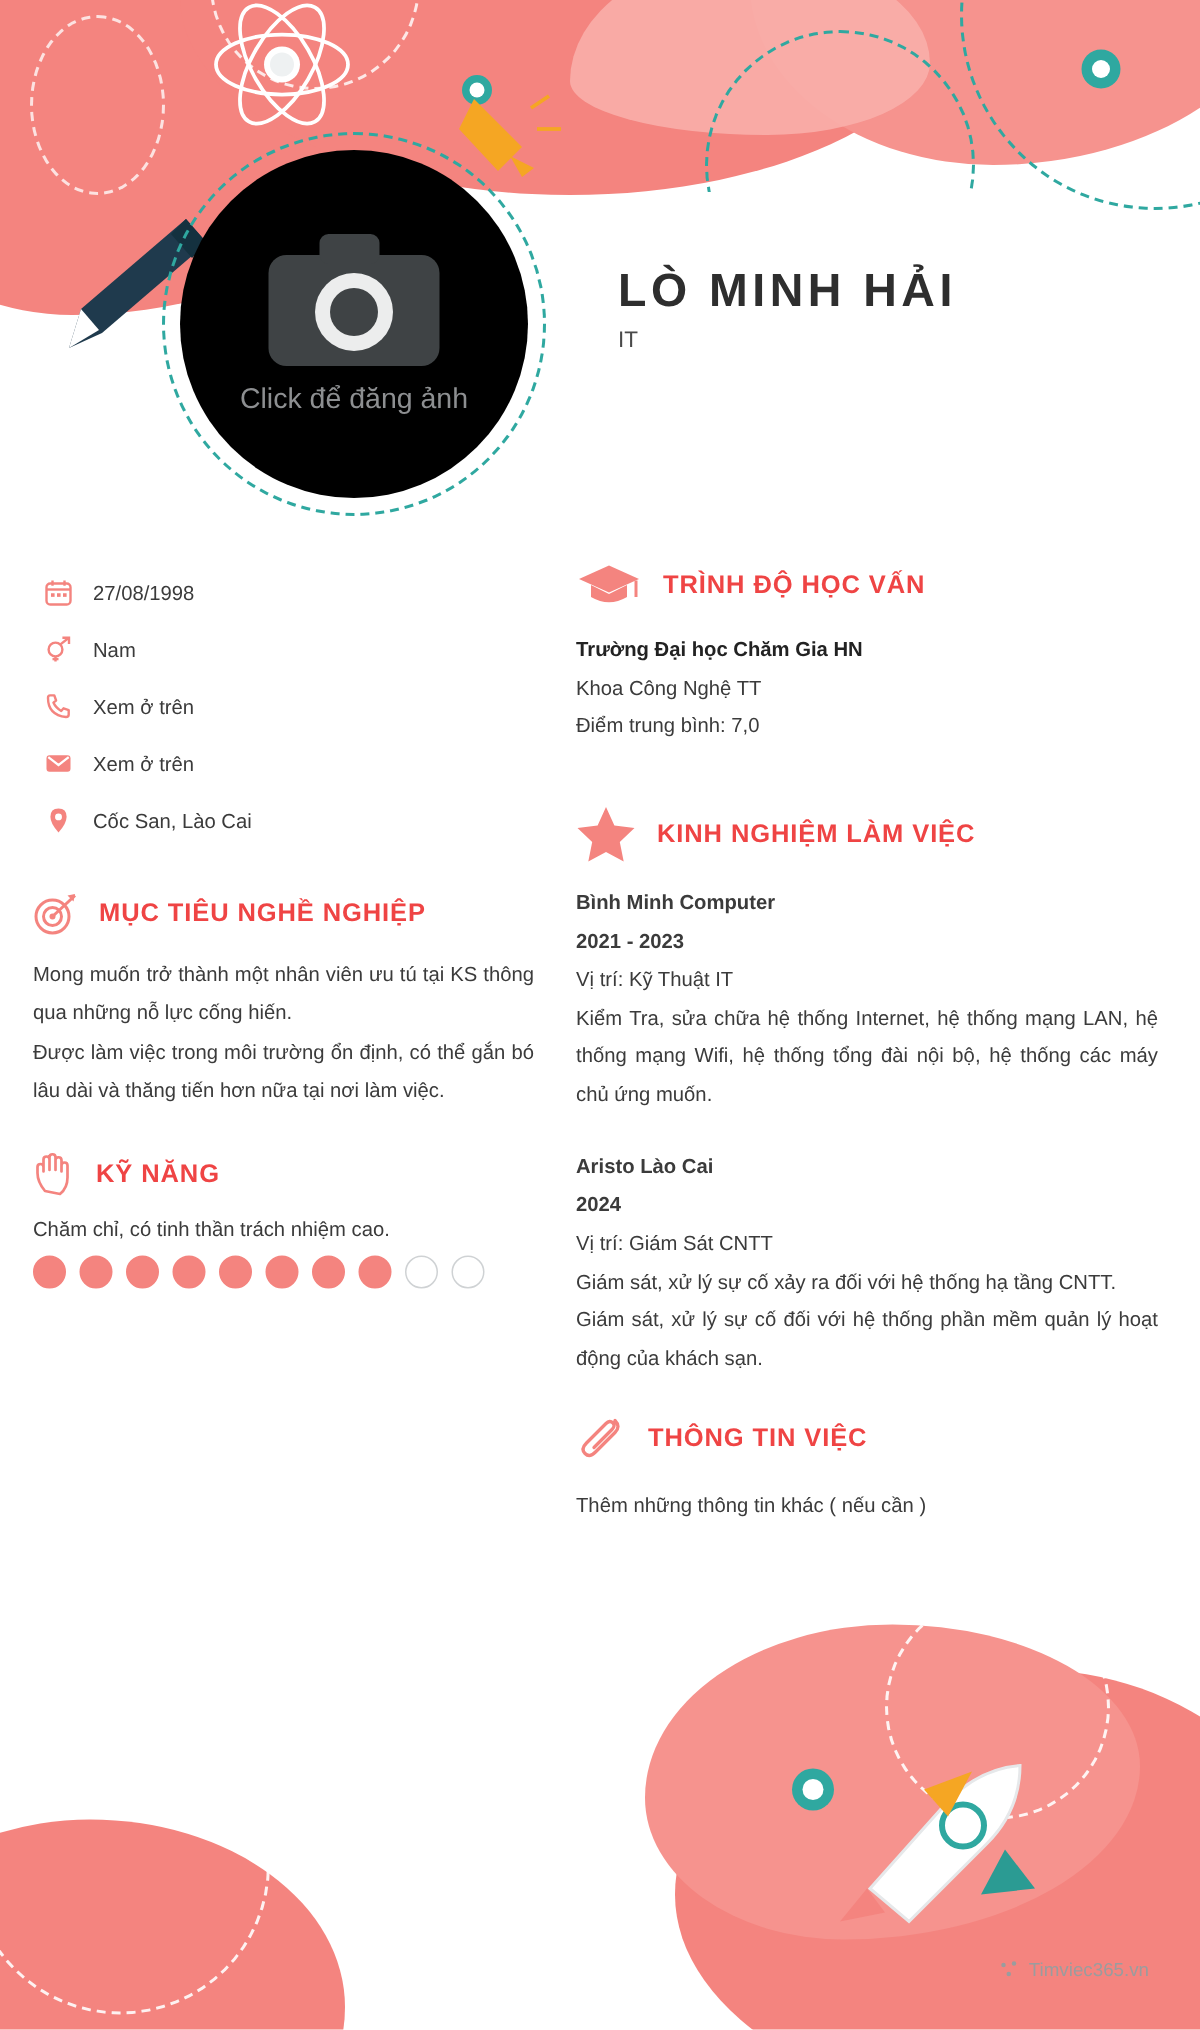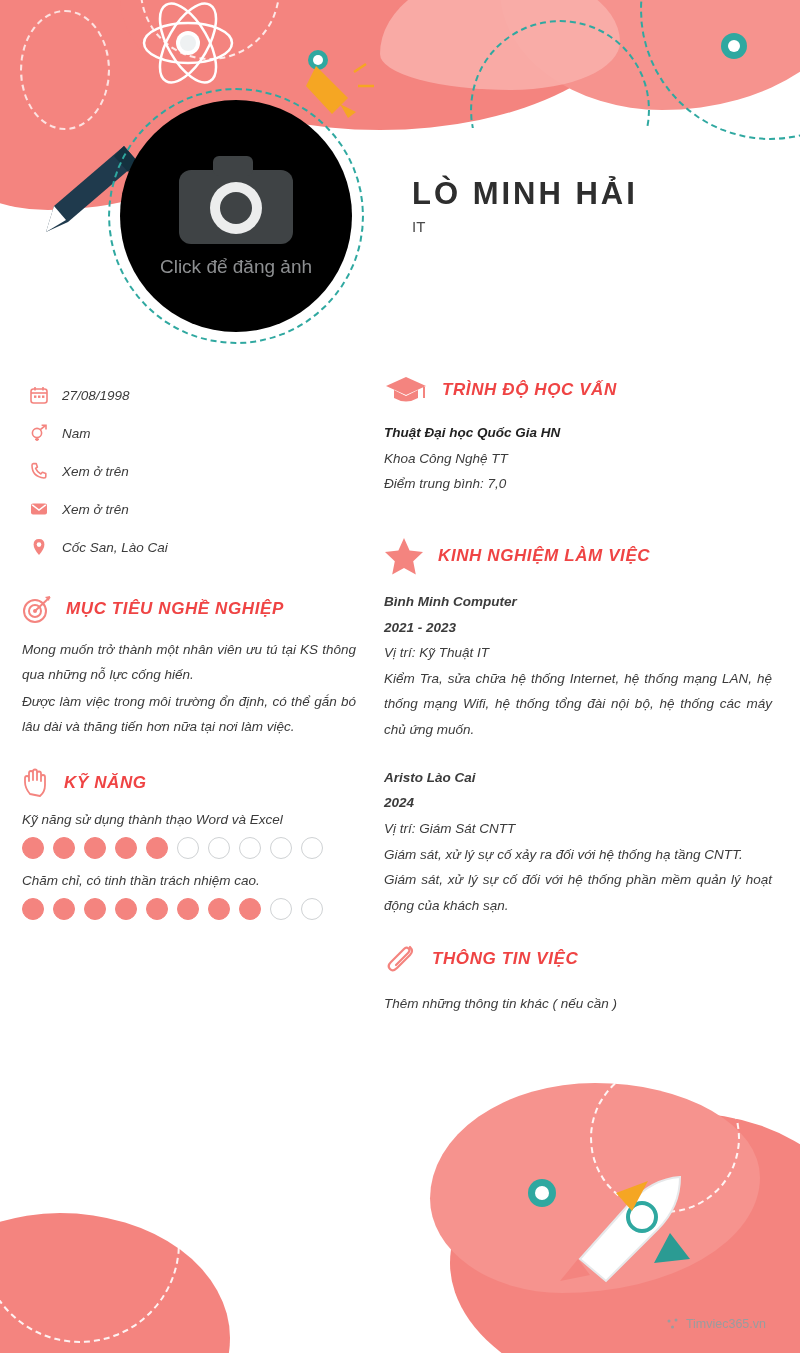--- a/index.html
+++ b/index.html
@@ -106,21 +106,20 @@
   .job-title {
     position: absolute; left: 412px; top: 218px;
     font-size: 15px; color: #4a4a4a;
   }
 
   
   .content {
     position: relative; z-index: 3;
     display: flex;
     padding: 0 20px 0 22px;
-    font-style: italic;
   }
   .col-left { width: 352px; padding-right: 18px; }
   .col-right { width: 398px; padding-left: 10px; }
 
   
   .contact-list { margin-top: 16px; }
   .contact-row {
     display: flex; align-items: center;
     gap: 14px; height: 38px;
     padding-left: 8px;
@@ -151,21 +150,21 @@
 
   
   .edu-line { font-size: 13.5px; line-height: 1.9; color: #3b3b3b; }
   .bold { font-weight: bold; color: #222; }
 
   .exp-block { margin-bottom: 22px; }
   .exp-block .ln { font-size: 13.5px; line-height: 1.9; color: #3b3b3b; text-align: justify; }
 
   
   .footer-brand {
-    position: absolute; right: 34px; bottom: 22px;
+    position: absolute; right: 34px; bottom: 33px;
     z-index: 4;
     display: flex; align-items: center; gap: 6px;
     font-size: 12.5px; color: #9a9c9e;
   }
 
   .icon { display: inline-flex; align-items: center; justify-content: center; }
 </style>
 </head>
 <body>
 
@@ -324,35 +323,20 @@
 
     <div class="sec-head">
       <span class="icon">
         <svg width="28" height="30" viewBox="0 0 28 30">
           <path d="M8 26 Q3 20 3 14 L3 10 Q3 8 5 8 Q7 8 7 10 L7 13 L7 5 Q7 3 9 3 Q11 3 11 5 L11 12 L11 3.5 Q11 1.5 13 1.5 Q15 1.5 15 3.5 L15 12 L15 5.5 Q15 3.5 17 3.5 Q19 3.5 19 5.5 L19 13 L19 9 Q19 7 21 7 Q23 7 23 9 L23 17 Q23 24 18 28 Z" fill="none" stroke="#f4847f" stroke-width="1.8" stroke-linejoin="round"></path>
         </svg>
       </span>
       <span class="t">KỸ NĂNG</span>
     </div>
 
-    <div>
-      <div class="skill-name">Kỹ năng sử dụng thành thạo Word và Excel</div>
-      <div class="dots">
-        <span class="dot on"></span>
-          <span class="dot on"></span>
-          <span class="dot on"></span>
-        <span class="dot on"></span>
-          <span class="dot on"></span>
-          <span class="dot"></span>
-        <span class="dot"></span>
-          <span class="dot"></span>
-          <span class="dot"></span>
-          <span class="dot"></span>
-      </div>
-    </div>
 
     <div>
       <div class="skill-name">Chăm chỉ, có tinh thần trách nhiệm cao.</div>
       <div class="dots">
         <span class="dot on"></span>
           <span class="dot on"></span>
           <span class="dot on"></span>
         <span class="dot on"></span>
           <span class="dot on"></span>
           <span class="dot on"></span>
@@ -369,21 +353,21 @@
     <div class="sec-head" style="margin-top:14px;">
       <span class="icon">
         <svg width="44" height="32" viewBox="0 0 44 32">
           <path d="M2 12 L22 3 L42 12 L22 21 Z" fill="#f4847f"></path>
           <path d="M10 16 L10 24 Q22 31 34 24 L34 16 L22 22 Z" fill="#f4847f"></path>
           <line x1="40" y1="13" x2="40" y2="24" stroke="#f4847f" stroke-width="2"></line>
         </svg>
       </span>
       <span class="t">TRÌNH ĐỘ HỌC VẤN</span>
     </div>
-    <div class="edu-line bold">Thuật Đại học Quốc Gia HN</div>
+    <div class="edu-line bold">Trường Đại học Chăm Gia HN</div>
     <div class="edu-line">Khoa Công Nghệ TT</div>
     <div class="edu-line">Điểm trung bình: 7,0</div>
 
     <div class="sec-head" style="margin-top:40px;">
       <span class="icon">
         <svg width="40" height="38" viewBox="0 0 40 38">
           <path d="M20 1 L25.6 13.4 L39 15 L29.2 24.3 L31.8 37.4 L20 31 L8.2 37.4 L10.8 24.3 L1 15 L14.4 13.4 Z" fill="#f4847f"></path>
         </svg>
       </span>
       <span class="t">KINH NGHIỆM LÀM VIỆC</span>

